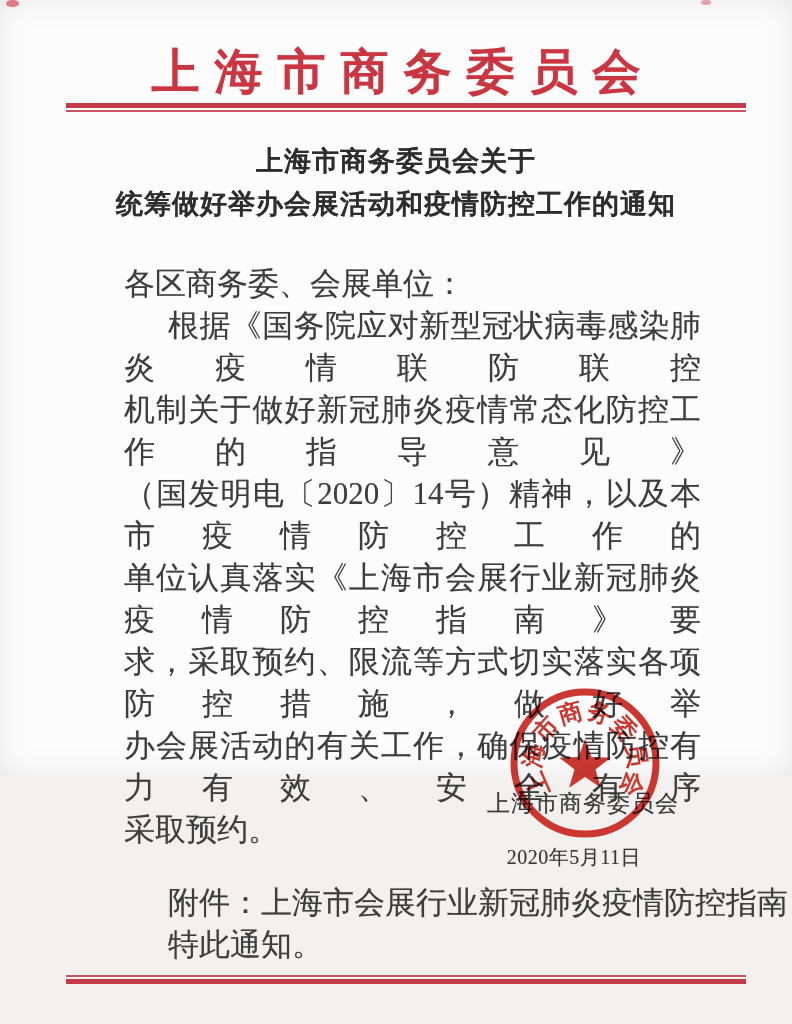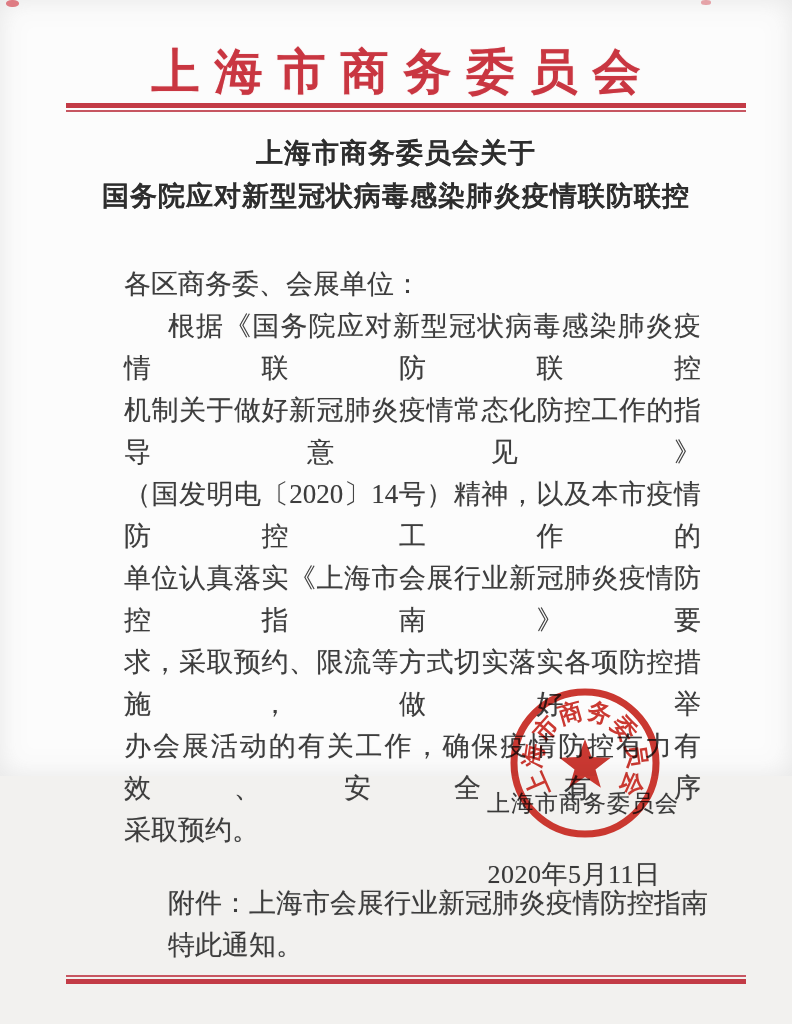--- a/index.html
+++ b/index.html
@@ -35,48 +35,48 @@
   .rule-band { position: absolute; left: 66px; width: 680px; }
   .rule-band .thick { height: 4.5px; background: #c43a45; }
   .rule-band .thin  { height: 1.6px; background: #c85560; }
   .rule-head { top: 103px; }
   .rule-head .thin { margin-top: 2.5px; }
   .rule-foot { top: 975px; }
   .rule-foot .thin { margin-bottom: 2.5px; }
 
   
   .doc-title {
-    position: absolute; top: 132px; left: 0; width: 792px;
+    position: absolute; top: 140px; left: 0; width: 792px;
     text-align: center;
     font-size: 27px; font-weight: bold; color: #2b2b2b;
     line-height: 43px; letter-spacing: 1px;
     text-shadow: 0 0 .6px rgba(0,0,0,.5);
   }
 
   
   .content {
     position: absolute; top: 263px; left: 124px; width: 577px;
-    font-size: 27px; color: #3c3c3c;
+    font-size: 31px; color: #3c3c3c;
     line-height: 42px;
     text-shadow: 0 0 .7px rgba(60,60,60,.45);
   }
   .line { white-space: nowrap; }
   .jline { white-space: normal; text-align: justify; text-align-last: justify; text-justify: inter-character; }
   .indent { padding-left: 44px; }
   .jline.indent { padding-left: 0; text-indent: 44px; }
   .attachment { margin-top: 31px; padding-left: 44px; }
 
   
   .sig-block {
     position: absolute; top: 788px; left: 438px; width: 290px;
     text-align: center; color: #383838;
     text-shadow: 0 0 .7px rgba(60,60,60,.45);
   }
   .sig-org  { font-size: 23px; letter-spacing: 1px; }
-  .sig-date { font-size: 26px; margin-top: 38px; margin-right: 18px; letter-spacing: .5px; }
+  .sig-date { font-size: 20px; margin-top: 25px; margin-right: 18px; letter-spacing: .5px; }
 
   
   .seal {
     position: absolute; left: 490px; top: 668px;
     width: 190px; height: 190px;
     mix-blend-mode: multiply;
     opacity: .92;
     filter: blur(.3px);
   }
 </style>
@@ -89,21 +89,21 @@
   <div class="speck s2"></div>
 
   <div class="lh-org">上海市商务委员会</div>
   <div class="rule-band rule-head">
     <div class="thick"></div>
     <div class="thin"></div>
   </div>
 
   <div class="doc-title">
     <div>上海市商务委员会关于</div>
-    <div>国务院应对新型冠状病毒感染肺炎疫情联防联控</div>
+    <div>统筹做好举办会展活动和疫情防控工作的通知</div>
   </div>
 
   <div class="content">
     <div class="line">各区商务委、会展单位：</div>
     <div class="jline indent">根据《国务院应对新型冠状病毒感染肺炎疫情联防联控</div>
     <div class="jline">机制关于做好新冠肺炎疫情常态化防控工作的指导意见》</div>
     <div class="jline">（国发明电〔2020〕14号）精神，以及本市疫情防控工作的</div>
     <div class="jline">单位认真落实《上海市会展行业新冠肺炎疫情防控指南》要</div>
     <div class="jline">求，采取预约、限流等方式切实落实各项防控措施，做好举</div>
     <div class="jline">办会展活动的有关工作，确保疫情防控有力有效、安全有序</div>

